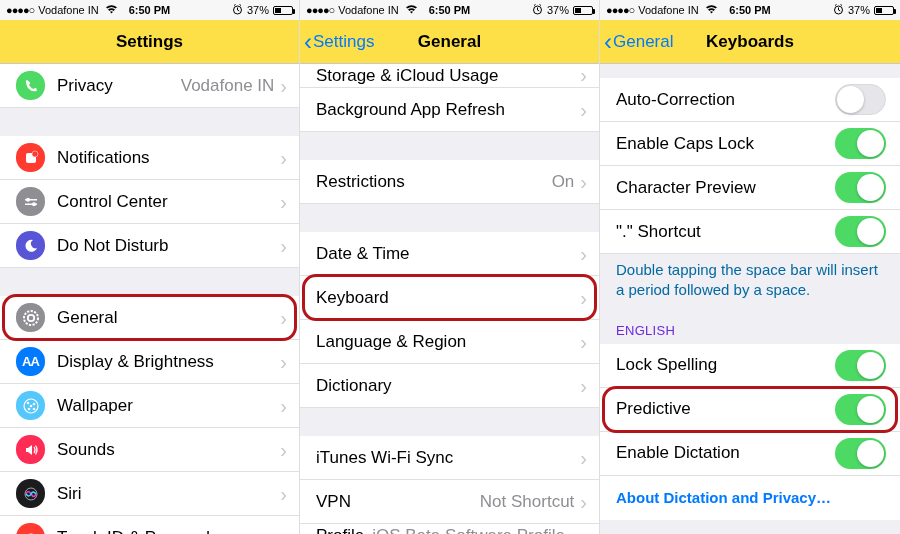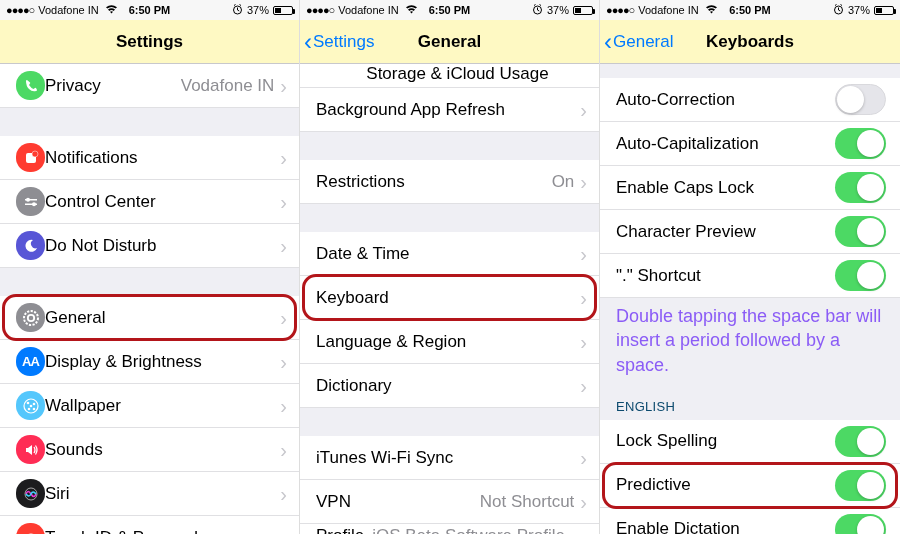--- a/index.html
+++ b/index.html
@@ -13,59 +13,59 @@
   .status .signal { letter-spacing: -1px; }
   .status .carrier { margin-left: 4px; }
   .status .wifi { margin-left: 6px; }
   .status .time { position: absolute; left: 50%; transform: translateX(-50%); font-weight: 600; }
   .status .right { margin-left: auto; display: flex; align-items: center; gap: 4px; }
   .status .batt-body { display:inline-block; width:20px; height:9px; border:1px solid #000; border-radius:2px; position:relative; }
   .status .batt-body::after { content:""; position:absolute; right:-3px; top:2px; width:2px; height:5px; background:#000; border-radius:0 1px 1px 0;}
   .status .batt-fill { position:absolute; left:1px; top:1px; bottom:1px; width:35%; background:#000; }
 
   
-  .nav { height: 44px; background: #fef9c3; border-bottom: 1px solid #c8c8cc; display: flex; align-items: center; position: relative; }
+  .nav { height: 44px; background: #fde047; border-bottom: 1px solid #c8c8cc; display: flex; align-items: center; position: relative; }
   .nav .title { position: absolute; left:0; right:0; text-align:center; font-size: 17px; font-weight: 600; color:#000; pointer-events:none;}
   .nav .back { display:flex; align-items:center; color:#007aff; font-size:17px; padding-left:4px; cursor:pointer;}
   .nav .back .chev { font-size:24px; line-height:1; font-weight:300; margin-right:1px;}
 
   .content { flex:1; overflow:hidden; }
 
   
   .row { background:#fff; height:44px; display:flex; align-items:center; padding-left:16px; border-bottom:1px solid #e0e0e3; font-size:17px; color:#000; position:relative; }
   .row .label { flex:1; white-space:nowrap; overflow:hidden; text-overflow:ellipsis; }
   .row .value { color:#8e8e93; font-size:17px; margin-right:6px; white-space:nowrap; overflow:hidden; text-overflow:ellipsis; }
   .row .chevron { color:#c7c7cc; font-size:20px; margin-right:12px; font-weight:300; line-height:1;}
   .group-gap { height:28px; }
   .group-gap-sm { height:14px; }
-  .partial-top { height:24px; background:#fff; border-bottom:1px solid #e0e0e3; display:flex; align-items:center; padding-left:16px; font-size:17px;flex-direction:column;}
+  .partial-top { height:24px; background:#fff; border-bottom:1px solid #e0e0e3; display:flex; align-items:center; padding-left:16px; font-size:17px;}
   .partial-top .label{flex:1;}
   .partial-top .chevron{ color:#c7c7cc; font-size:20px; margin-right:12px;}
   .partial-bottom { height:30px; background:#fff; display:flex; align-items:flex-start; padding-left:16px; padding-top:2px; font-size:17px;}
   .partial-bottom .label{flex:0 0 auto; margin-right:8px;}
   .partial-bottom .value{ color:#8e8e93;}
 
   
-  .app-icon { width:29px; height:29px; border-radius:14px; margin-right:0; display:flex; align-items:center; justify-content:center; flex:0 0 29px;}
+  .app-icon { width:29px; height:29px; border-radius:14px; margin-right:12px; display:flex; align-items:center; justify-content:center; flex:0 0 29px;}
   .app-icon svg { display:block; }
 
   
   .highlight { position:absolute; left:2px; right:2px; top:-2px; bottom:-2px; border:3px solid #b3151a; border-radius:14px; pointer-events:none;}
   .row.highlighted { z-index:2;align-items:center; }
 
   
   .toggle { width:51px; height:31px; border-radius:16px; position:relative; margin-right:14px; flex:0 0 51px;}
   .toggle.on { background:#4cd964; }
   .toggle.off { background:#e5e5ea; border:1px solid #d9d9dd;}
   .toggle .knob { width:27px; height:27px; background:#fff; border-radius:50%; position:absolute; top:2px; box-shadow:0 1px 3px rgba(0,0,0,0.25);}
   .toggle.on .knob { right:2px; }
   .toggle.off .knob { left:1px; top:1px; }
 
-  .footer-text { font-size:18px; color:#8b5cf6; padding:6px 16px 8px; line-height:1.35;}
-  .section-header { font-size:13px; color:#0c4a6e; padding:14px 16px 6px; text-transform:uppercase; letter-spacing:0.3px;}
+  .footer-text { font-size:15px; color:#0369a1; padding:6px 16px 8px; line-height:1.35;}
+  .section-header { font-size:13px; color:#6d28d9; padding:14px 16px 6px; text-transform:uppercase; letter-spacing:0.3px;}
   .link-row { background:#fff; height:44px; display:flex; align-items:center; padding-left:16px; font-size:15px; color:#007aff; font-weight:600; }
 </style>
 </head>
 <body>
 
 <div class="screens">
 
   <div class="screen">
     <div class="status">
       <span class="signal">●●●●○</span>
@@ -304,26 +304,20 @@
     </div>
     <div class="content" id="s3">
         <div class="group-gap-sm"></div>
         <div class="row">
           <span class="label">Auto-Correction</span>
           <span class="toggle off">
             <span class="knob"></span>
           </span>
         </div>
         <div class="row">
-          <span class="label">Auto-Capitalization</span>
-          <span class="toggle on">
-            <span class="knob"></span>
-          </span>
-        </div>
-        <div class="row">
           <span class="label">Enable Caps Lock</span>
           <span class="toggle on">
             <span class="knob"></span>
           </span>
         </div>
         <div class="row">
           <span class="label">Character Preview</span>
           <span class="toggle on">
             <span class="knob"></span>
           </span>

